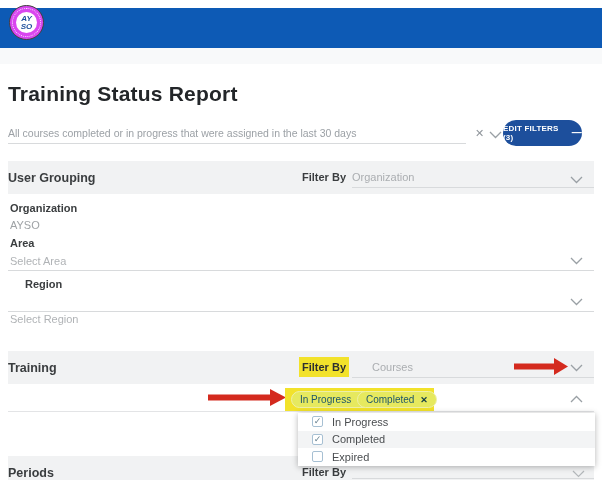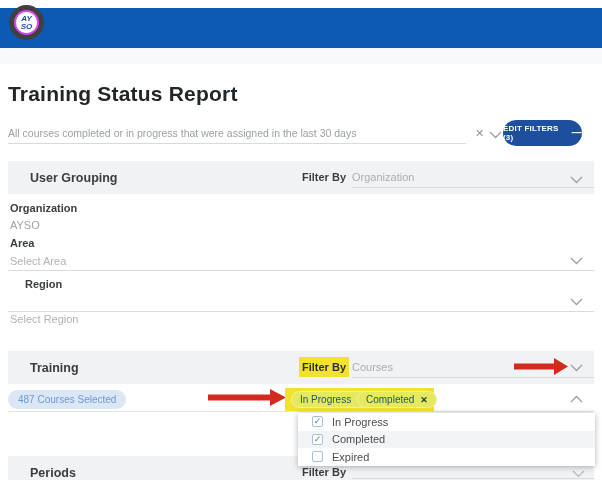--- a/index.html
+++ b/index.html
@@ -3,41 +3,41 @@
 <meta charset="utf-8">
 <style>
   html,body{margin:0;padding:0;background:#fff;}
   #screen{position:relative;width:602px;height:480px;background:#ffffff;overflow:hidden;
           font-family:"Liberation Sans",sans-serif;}
   .abs{position:absolute;}
   
   .topbar{left:0;top:8px;width:602px;height:40px;background:#0d5ab5;}
   .subband{left:0;top:48px;width:602px;height:16px;background:#f8f9fa;}
   .logo{left:9px;top:5px;width:35px;height:35px;border-radius:50%;background:#d946ef;
-        border:5px solid #404040;display:flex;align-items:center;justify-content:center;box-sizing:border-box;}
+        border:1px solid #404040;display:flex;align-items:center;justify-content:center;box-sizing:border-box;}
   .logo::before{content:"";position:absolute;inset:2px;border-radius:50%;border:1px dotted rgba(255,255,255,.85);}
   .logo-inner{width:21px;height:21px;border-radius:50%;background:#fff;color:#1d4f9c;
               font-weight:bold;font-style:italic;font-size:8px;line-height:8px;text-align:center;
               display:flex;flex-direction:column;align-items:center;justify-content:center;}
   
   .page-title{left:8px;top:82px;font-size:21px;font-weight:800;color:#232629;letter-spacing:.2px;}
   
   .filter-desc{left:8px;top:127px;width:450px;font-size:10.5px;color:#9ca1a6;}
   .u{height:0;border-top:1px solid #d8dadc;}
   .filter-underline{left:8px;top:143px;width:458px;}
   .clear-x{left:475px;top:127px;font-size:11px;color:#8f959b;cursor:default;}
   .chev{display:block;}
   .chev-filter{left:489px;top:131px;}
   .edit-btn{left:503px;top:120px;width:79px;height:26px;border-radius:13px;background:#1d4f9c;
             color:#fff;display:flex;align-items:center;justify-content:center;gap:5px;
             font-size:8px;font-weight:bold;letter-spacing:.2px;cursor:pointer;}
   .edit-minus{font-size:10px;font-weight:bold;margin-top:-1px;}
   
   .bar{left:8px;width:586px;height:33px;background:#f1f2f3;display:flex;align-items:center;}
-  .bar-title{margin-left:22px;font-size:12.5px;font-weight:bold;color:#3a3d3f;}
+  .bar-title{margin-left:0;font-size:12.5px;font-weight:bold;color:#3a3d3f;}
   .bar-ug{top:161px;}
   .bar-tr{top:351px;}
   .bar-pd{top:456px;height:33px;}
   .fb-label{font-size:11px;font-weight:bold;color:#3a3d3f;}
   .fb-value{font-size:11px;color:#abaeb1;}
   
   .lbl{font-size:11px;font-weight:bold;color:#3a3d3f;}
   .val{font-size:11px;color:#9fa3a6;}
   .ph{font-size:11px;color:#b0b3b6;}
   
@@ -119,31 +119,30 @@
   <svg class="abs chev" style="left:570px;top:298px;" width="13" height="8">
     <polyline points="1,1 6.5,6.5 12,1" fill="none" stroke="#9aa0a5" stroke-width="1.3"></polyline>
   </svg>
 
   <div class="abs bar bar-tr">
     <span class="bar-title">Training</span>
   </div>
   <div class="abs hl hl-fb">
     <span class="fb-label" style="color:#2d2f31;">Filter By</span>
   </div>
-  <div class="abs fb-value" style="left:352px;top:361px;">Courses</div>
+  <div class="abs fb-value" style="left:372px;top:361px;">Courses</div>
   <div class="abs u" style="left:352px;top:377px;width:242px;"></div>
   <svg class="abs arrow z2" style="left:514px;top:358px;" width="54" height="17" viewBox="0 0 54 17">
     <rect x="0" y="5.5" width="40" height="6" fill="#d42a1e"></rect>
     <polygon points="40,0 54,8.5 40,17" fill="#d42a1e"></polygon>
   </svg>
   <svg class="abs chev" style="left:570px;top:364px;" width="13" height="8">
     <polyline points="1,1 6.5,6.5 12,1" fill="none" stroke="#9aa0a5" stroke-width="1.3"></polyline>
   </svg>
 
-  <div class="abs count-chip">487 Courses Selected</div>
   <svg class="abs arrow" style="left:208px;top:389px;" width="78" height="17" viewBox="0 0 78 17">
     <rect x="0" y="5.5" width="62" height="6" fill="#d42a1e"></rect>
     <polygon points="62,0 78,8.5 62,17" fill="#d42a1e"></polygon>
   </svg>
   <div class="abs hl hl-chips"></div>
   <div class="abs chip chip1">
     <span>In Progress</span>
     <span class="x">✕</span>
   </div>
   <div class="abs chip chip2">

